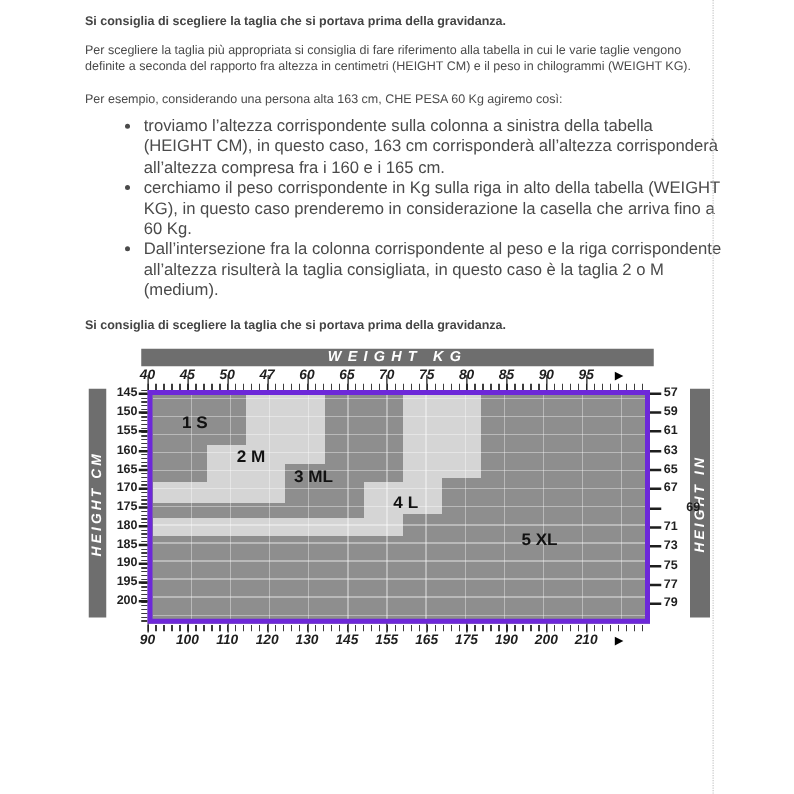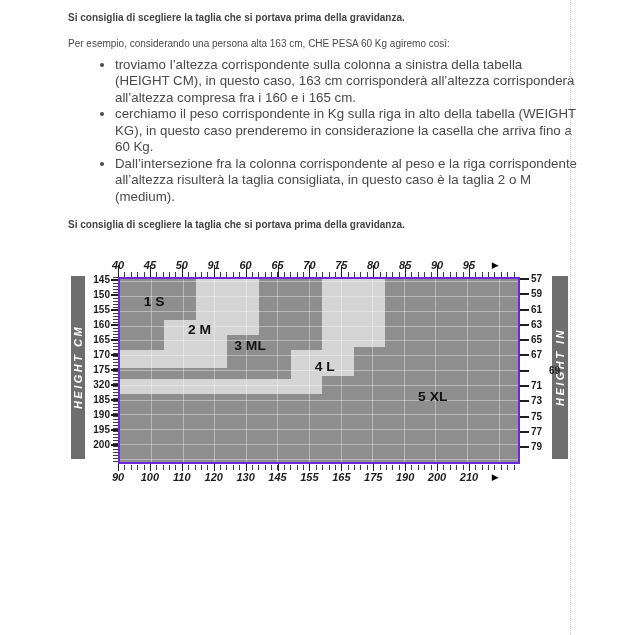--- a/index.html
+++ b/index.html
@@ -19,21 +19,21 @@
   
   .chart{position:relative;width:512px;height:266px;margin:10px 0 0 -2px;}
   .bar{position:absolute;background:#6e6e6e;display:flex;align-items:center;justify-content:center;overflow:hidden;}
   .bar span{color:#fff;font-style:italic;font-weight:700;font-size:11.5px;letter-spacing:5px;white-space:nowrap;}
   .bar.vert span{transform:rotate(-90deg);letter-spacing:2.5px;font-size:11px;}
   .bar-top{left:47px;top:2px;width:410px;height:14px;}
   .bar-bottom{left:47px;top:243px;width:410px;height:16px;}
   .bar-left{left:5px;top:34px;width:14px;height:183px;}
   .bar-right{left:486px;top:34px;width:16px;height:183px;}
   .plot{position:absolute;left:52px;top:35px;width:402px;height:187px;background:#8e8e8e;
-        border:2px solid #6d28d9;box-sizing:border-box;}
+        border:4px solid #6d28d9;box-sizing:border-box;}
   .plot svg{position:absolute;left:0;top:0;width:100%;height:100%;}
   .comb-h{position:absolute;left:52px;width:402px;height:5px;
         background:repeating-linear-gradient(to right,#3c3c3c 0 1px,transparent 1px 6.38px);}
   .comb-v{position:absolute;left:47px;top:35px;width:5px;height:187px;
         background:repeating-linear-gradient(to bottom,#3c3c3c 0 1px,transparent 1px 3.02px);}
   .tnum{position:absolute;font-style:italic;font-weight:700;font-size:11px;color:#1e1e1e;
         transform:translateX(-50%);white-space:nowrap;}
   .snum{position:absolute;font-weight:700;font-size:10px;color:#1e1e1e;white-space:nowrap;}
   .snum.r{text-align:right;width:34px;}
   .dash{position:absolute;height:2px;background:#1e1e1e;}
@@ -42,32 +42,36 @@
 </style>
 </head>
 <body>
 
 <div class="page">
   <div class="dotted-edge"></div>
 
 
   <p class="b mt1">Si consiglia di scegliere la taglia che si portava prima della gravidanza.</p>
 
+  <p class="mt2">Per scegliere la taglia più appropriata si consiglia di fare riferimento alla tabella in cui le varie taglie vengono definite a seconda del rapporto fra altezza in centimetri (HEIGHT CM) e il peso in chilogrammi (WEIGHT KG).</p>
 
   <p class="mt3">Per esempio, considerando una persona alta 163 cm, CHE PESA 60 Kg agiremo così:</p>
 
   <ul id="bullets">
       <li>troviamo l’altezza corrispondente sulla colonna a sinistra della tabella (HEIGHT CM), in questo caso, 163 cm corrisponderà all’altezza corrisponderà all’altezza compresa fra i 160 e i 165 cm.</li>
       <li>cerchiamo il peso corrispondente in Kg sulla riga in alto della tabella (WEIGHT KG), in questo caso prenderemo in considerazione la casella che arriva fino a 60 Kg.</li>
       <li>Dall’intersezione fra la colonna corrispondente al peso e la riga corrispondente all’altezza risulterà la taglia consigliata, in questo caso è la taglia 2 o M (medium).</li>
     </ul>
 
   <p class="b mt3">Si consiglia di scegliere la taglia che si portava prima della gravidanza.</p>
 
   <div class="chart" id="chart">
+    <div class="bar bar-top" style="background: rgb(110, 110, 110);">
+      <span style="color: rgb(255, 255, 255);">WEIGHT KG</span>
+    </div>
     <div class="bar vert bar-left" style="background: rgb(110, 110, 110);">
       <span style="color: rgb(255, 255, 255);">HEIGHT CM</span>
     </div>
     <div class="bar vert bar-right" style="background: rgb(110, 110, 110);">
       <span style="color: rgb(255, 255, 255);">HEIGHT IN</span>
     </div>
 
     <div class="comb-h" style="top:30px;"></div>
     <div class="comb-h" style="top:223px;"></div>
     <div class="comb-v"></div>
@@ -109,21 +113,21 @@
           <text x="206.7" y="89.9" text-anchor="middle" dominant-baseline="central" font-family="Liberation Sans, sans-serif" font-size="14" font-weight="700" fill="#121212">4 L</text>
           <text x="315.9" y="120.6" text-anchor="middle" dominant-baseline="central" font-family="Liberation Sans, sans-serif" font-size="14" font-weight="700" fill="#121212">5 XL</text>
         </svg>
       </div>
   <div class="tnum" style="left: 52px; top: 17px;">40</div>
       <div class="vtick" style="left: 52px; top: 23px; height: 12px;"></div>
       <div class="tnum" style="left: 83.9048px; top: 17px;">45</div>
       <div class="vtick" style="left: 83.9048px; top: 23px; height: 12px;"></div>
       <div class="tnum" style="left: 115.81px; top: 17px;">50</div>
       <div class="vtick" style="left: 115.81px; top: 23px; height: 12px;"></div>
-      <div class="tnum" style="left: 147.714px; top: 17px;">91</div>
+      <div class="tnum" style="left: 147.714px; top: 17px;">47</div>
       <div class="vtick" style="left: 147.714px; top: 23px; height: 12px;"></div>
       <div class="tnum" style="left: 179.619px; top: 17px;">60</div>
       <div class="vtick" style="left: 179.619px; top: 23px; height: 12px;"></div>
       <div class="tnum" style="left: 211.524px; top: 17px;">65</div>
       <div class="vtick" style="left: 211.524px; top: 23px; height: 12px;"></div>
       <div class="tnum" style="left: 243.429px; top: 17px;">70</div>
       <div class="vtick" style="left: 243.429px; top: 23px; height: 12px;"></div>
       <div class="tnum" style="left: 275.333px; top: 17px;">75</div>
       <div class="vtick" style="left: 275.333px; top: 23px; height: 12px;"></div>
       <div class="tnum" style="left: 307.238px; top: 17px;">80</div>
@@ -167,21 +171,21 @@
       <div class="snum r" style="left: 10px; top: 62.1774px;">155</div>
       <div class="dash" style="left: 45px; top: 67.1774px; width: 7px;"></div>
       <div class="snum r" style="left: 10px; top: 77.2581px; text-align: right;">160</div>
       <div class="dash" style="left: 45px; top: 82.2581px; width: 7px;"></div>
       <div class="snum r" style="left: 10px; top: 92.3387px;">165</div>
       <div class="dash" style="left: 45px; top: 97.3387px; width: 7px;"></div>
       <div class="snum r" style="left: 10px; top: 107.419px;">170</div>
       <div class="dash" style="left: 45px; top: 112.419px; width: 7px;"></div>
       <div class="snum r" style="left: 10px; top: 122.5px;">175</div>
       <div class="dash" style="left: 45px; top: 127.5px; width: 7px;"></div>
-      <div class="snum r" style="left: 10px; top: 137.581px;">320</div>
+      <div class="snum r" style="left: 10px; top: 137.581px;">180</div>
       <div class="dash" style="left: 45px; top: 142.581px; width: 7px;"></div>
       <div class="snum r" style="left: 10px; top: 152.661px;">185</div>
       <div class="dash" style="left: 45px; top: 157.661px; width: 7px;"></div>
       <div class="snum r" style="left: 10px; top: 167.742px;">190</div>
       <div class="dash" style="left: 45px; top: 172.742px; width: 7px;"></div>
       <div class="snum r" style="left: 10px; top: 182.823px;">195</div>
       <div class="dash" style="left: 45px; top: 187.823px; width: 7px;"></div>
       <div class="snum r" style="left: 10px; top: 197.903px;">200</div>
       <div class="dash" style="left: 45px; top: 202.903px; width: 7px;"></div>
       <div class="dash" style="left: 454px; top: 36.3526px; width: 9px;"></div>

